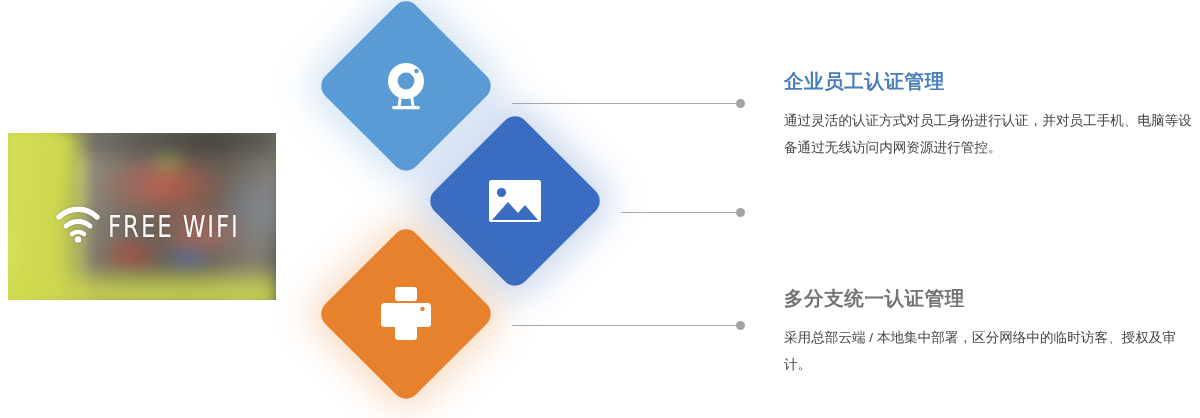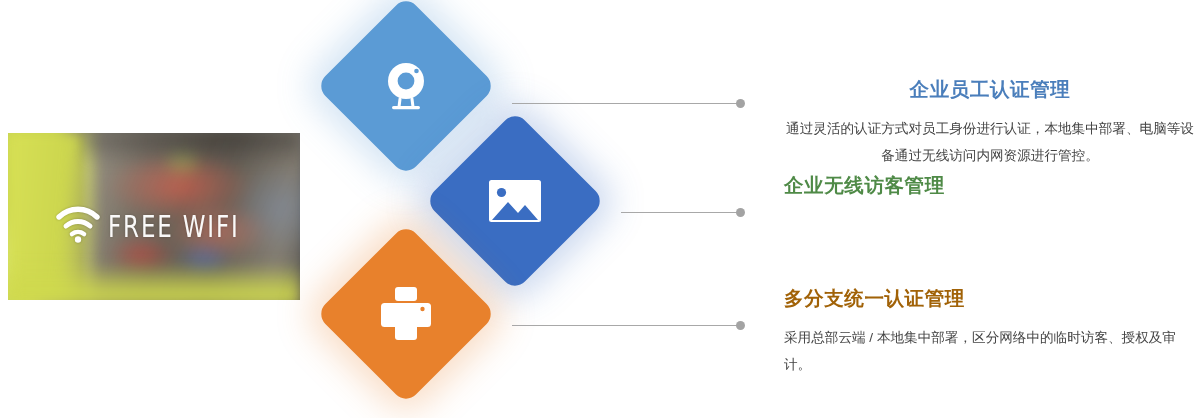--- a/index.html
+++ b/index.html
@@ -13,21 +13,21 @@
   #stage {
     position: relative;
     width: 1200px; height: 418px;
     background: #ffffff;
   }
 
   
   .photo-frame {
     position: absolute;
     left: 8px; top: 133px;
-    width: 292px; height: 167px;
+    width: 268px; height: 167px;
     overflow: hidden;
     background: #3b82f6;
   }
   .photo-bg {
     position: absolute; inset: -12px;
     background:
       radial-gradient(ellipse 38% 30% at 58% 34%, rgba(215,90,70,0.75) 0%, rgba(215,90,70,0) 62%),
       radial-gradient(ellipse 26% 24% at 70% 58%, rgba(225,110,90,0.55) 0%, rgba(225,110,90,0) 65%),
       radial-gradient(ellipse 16% 16% at 46% 70%, rgba(205,60,50,0.62) 0%, rgba(205,60,50,0) 68%),
       radial-gradient(ellipse 13% 14% at 66% 72%, rgba(70,110,200,0.58) 0%, rgba(70,110,200,0) 70%),
@@ -118,33 +118,33 @@
     width: 9px; height: 9px;
     border-radius: 50%;
     background: #a3a3a3;
   }
   .cd1 { left: 736px; top: 99px; }
   .cd2 { left: 736px; top: 208px; }
   .cd3 { left: 736px; top: 321px; }
 
   
   .block { position: absolute; left: 784px; width: 412px; }
-  .b1 { top: 76px; text-align: center; }
+  .b1 { top: 68px; }
   .b2 { top: 172px; }
   .b3 { top: 285px; }
   .block h3 {
     margin: 0 0 13px 0;
     font-size: 19.5px;
     font-weight: 700;
     letter-spacing: 0.6px;
     font-family: "Liberation Sans", "DejaVu Sans", sans-serif;
   }
   .b1 h3 { color: #4a7ebb; }
   .b2 h3 { color: #4f8a47; }
-  .b3 h3 { color: #a16207; }
+  .b3 h3 { color: #737373; }
   .block p {
     margin: 0;
     font-size: 13.6px;
     line-height: 1.95;
     color: #444444;
     font-family: "Liberation Sans", "DejaVu Sans", sans-serif;
   }
 </style>
 </head>
 <body>
@@ -206,25 +206,24 @@
 
   <div class="connector c1"></div>
   <div class="conn-dot cd1"></div>
   <div class="connector c2"></div>
   <div class="conn-dot cd2"></div>
   <div class="connector c3"></div>
   <div class="conn-dot cd3"></div>
 
   <div class="block b1">
     <h3>企业员工认证管理</h3>
-    <p>通过灵活的认证方式对员工身份进行认证，本地集中部署、电脑等设备通过无线访问内网资源进行管控。</p>
+    <p>通过灵活的认证方式对员工身份进行认证，并对员工手机、电脑等设备通过无线访问内网资源进行管控。</p>
   </div>
 
   <div class="block b2">
-    <h3>企业无线访客管理</h3>
   </div>
 
   <div class="block b3">
     <h3>多分支统一认证管理</h3>
     <p>采用总部云端 / 本地集中部署，区分网络中的临时访客、授权及审计。</p>
   </div>
 
 </div>
 
 </body></html>

